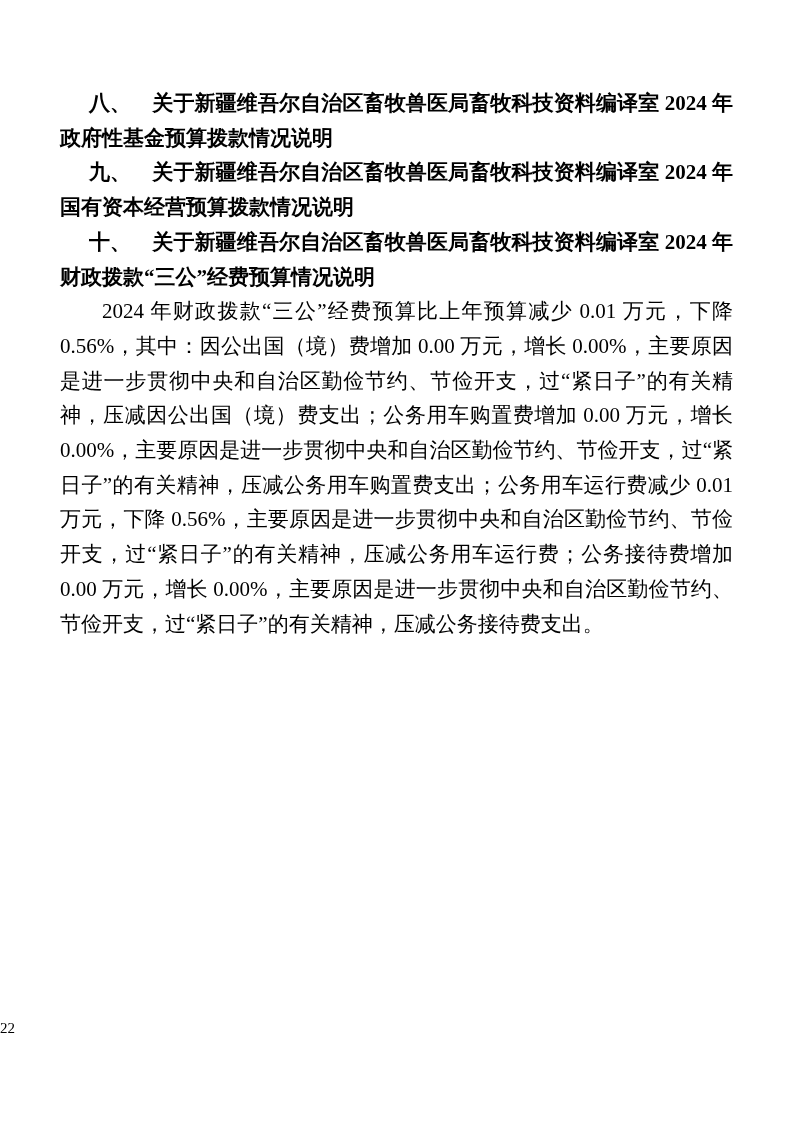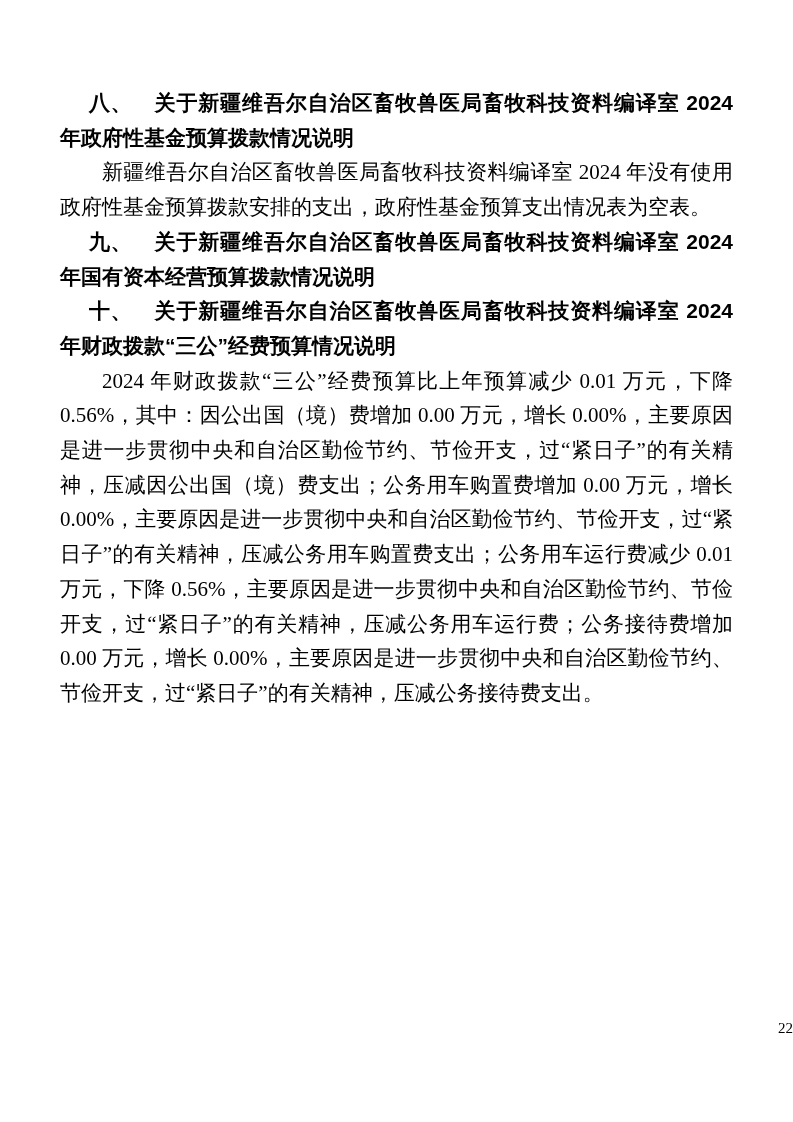--- a/index.html
+++ b/index.html
@@ -23,49 +23,48 @@
   .content p {
     margin: 0;
     padding: 0;
     font-size: 21px;
     line-height: 34.7px;
     color: #000000;
     text-align: justify;
     letter-spacing: 0;
   }
   p.heading {
-    font-family: Liberation Sans, sans-serif;
+    font-family: Liberation Serif, serif;
     font-weight: bold;
     text-indent: 29px;
   }
   p.body {
     font-family: "Liberation Serif", serif;
     font-weight: normal;
     text-indent: 42px;
   }
   .page-number {
     position: absolute;
     top: 1020px;
     left: 0;
     width: 100%;
-    text-align: right;
+    text-align: left;
     font-family: "Liberation Serif", serif;
     font-size: 15px;
     color: #000000;
   }
 </style>
 </head>
 <body>
 
 <div class="page">
   <div class="content">
 
     <p class="heading">八、　关于新疆维吾尔自治区畜牧兽医局畜牧科技资料编译室 2024 年政府性基金预算拨款情况说明</p>
 
-    <p class="body">新疆维吾尔自治区畜牧兽医局畜牧科技资料编译室 2024 年没有使用政府性基金预算拨款安排的支出，政府性基金预算支出情况表为空表。</p>
 
     <p class="heading">九、　关于新疆维吾尔自治区畜牧兽医局畜牧科技资料编译室 2024 年国有资本经营预算拨款情况说明</p>
 
 
     <p class="heading">十、　关于新疆维吾尔自治区畜牧兽医局畜牧科技资料编译室 2024 年财政拨款“三公”经费预算情况说明</p>
 
 
     <p class="body">2024 年财政拨款“三公”经费预算比上年预算减少 0.01 万元，下降 0.56%，其中：因公出国（境）费增加 0.00 万元，增长 0.00%，主要原因是进一步贯彻中央和自治区勤俭节约、节俭开支，过“紧日子”的有关精神，压减因公出国（境）费支出；公务用车购置费增加 0.00 万元，增长 0.00%，主要原因是进一步贯彻中央和自治区勤俭节约、节俭开支，过“紧日子”的有关精神，压减公务用车购置费支出；公务用车运行费减少 0.01 万元，下降 0.56%，主要原因是进一步贯彻中央和自治区勤俭节约、节俭开支，过“紧日子”的有关精神，压减公务用车运行费；公务接待费增加 0.00 万元，增长 0.00%，主要原因是进一步贯彻中央和自治区勤俭节约、节俭开支，过“紧日子”的有关精神，压减公务接待费支出。</p>
 
   </div>

